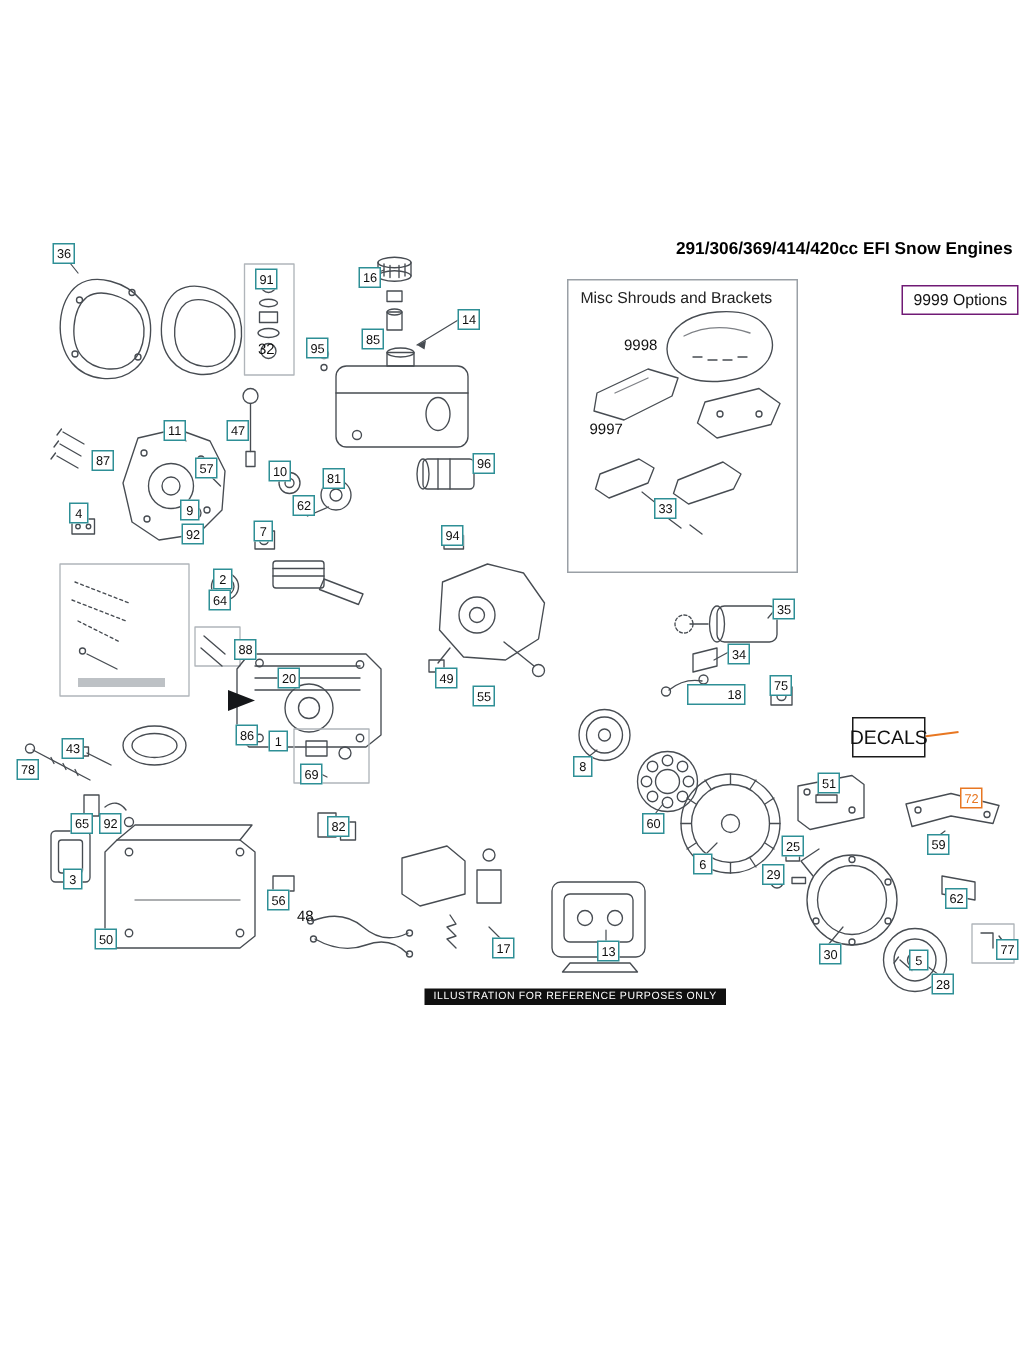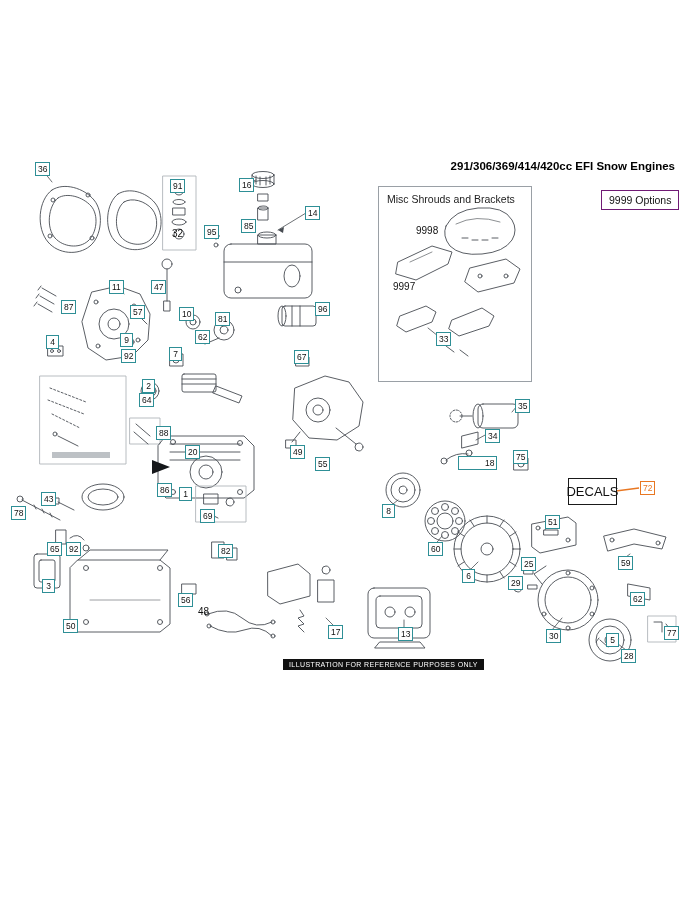--- a/index.html
+++ b/index.html
@@ -13,21 +13,21 @@
   .misc-box .misc-title{padding:6px 0 0 8px;font-size:10.5px;color:#222;}
   .decals-box{position:absolute;left:568px;top:478px;width:47px;height:25px;border:1.5px solid #1a1a1a;
               display:flex;align-items:center;justify-content:center;font-size:13px;background:#fff;z-index:2;}
   .footer-note{position:absolute;left:283px;top:659px;background:#101010;color:#fff;font-size:7px;
                padding:2px 6px;letter-spacing:0.4px;z-index:2;white-space:nowrap;}
   .callout-layer{position:absolute;left:0;top:0;width:100%;height:100%;z-index:3;}
   .callout{position:absolute;border:1px solid #2e8f96;background:#fff;color:#101010;
            font-family:Liberation Sans, sans-serif;font-size:8.5px;line-height:10px;
            padding:1px 2px;text-align:center;min-width:7px;cursor:pointer;}
   .callout.plain{border:none;background:transparent;font-size:10px;padding:0;}
-  .callout.highlight{border-color:#e87722;color:#e87722;}
+  .callout.highlight{border-color:#e87722;color:#e87722;margin-top:44px;}
 </style>
 </head>
 <body>
 
 <div class="stage">
 
   <svg class="art" width="688" height="900" viewBox="0 0 688 900">
     <g stroke="#474c52" stroke-width="0.9" fill="none" stroke-linecap="round" stroke-linejoin="round">
 
       <path d="M52,190c-14,10-16,38-4,52c10,12 30,14 42,4c12,-10 14,-34 4,-46c-10,-12-30,-18-42,-10z"></path>
@@ -284,21 +284,21 @@
       <div class="callout" style="left: 179px; top: 307px;">10</div>
       <div class="callout" style="left: 215px; top: 312px;">81</div>
       <div class="callout" style="left: 195px; top: 330px;">62</div>
       <div class="callout" style="left: 315px; top: 302px;">96</div>
       <div class="callout" style="left: 46px; top: 335px;">4</div>
       <div class="callout" style="left: 120px; top: 333px;">9</div>
       <div class="callout" style="left: 121px; top: 349px;">92</div>
       <div class="callout" style="left: 169px; top: 347px;">7</div>
       <div class="callout" style="left: 142px; top: 379px;">2</div>
       <div class="callout" style="left: 139px; top: 393px;">64</div>
-      <div class="callout" style="left: 294px; top: 350px;">67</div>
+      <div class="callout" style="left: 294px; top: 350px;">94</div>
       <div class="callout plain" style="left: 416px; top: 226px;">9998</div>
       <div class="callout plain" style="left: 393px; top: 282px;">9997</div>
       <div class="callout" style="left: 436px; top: 332px; text-align: right;">33</div>
       <div class="callout" style="left: 156px; top: 426px;">88</div>
       <div class="callout" style="left: 185px; top: 445px;">20</div>
       <div class="callout" style="left: 290px; top: 445px;">49</div>
       <div class="callout" style="left: 315px; top: 457px;">55</div>
       <div class="callout" style="left: 485px; top: 429px;">34</div>
       <div class="callout" style="left: 458px; top: 456px; padding-left: 26px;">18</div>
       <div class="callout" style="left: 515px; top: 399px;">35</div>

